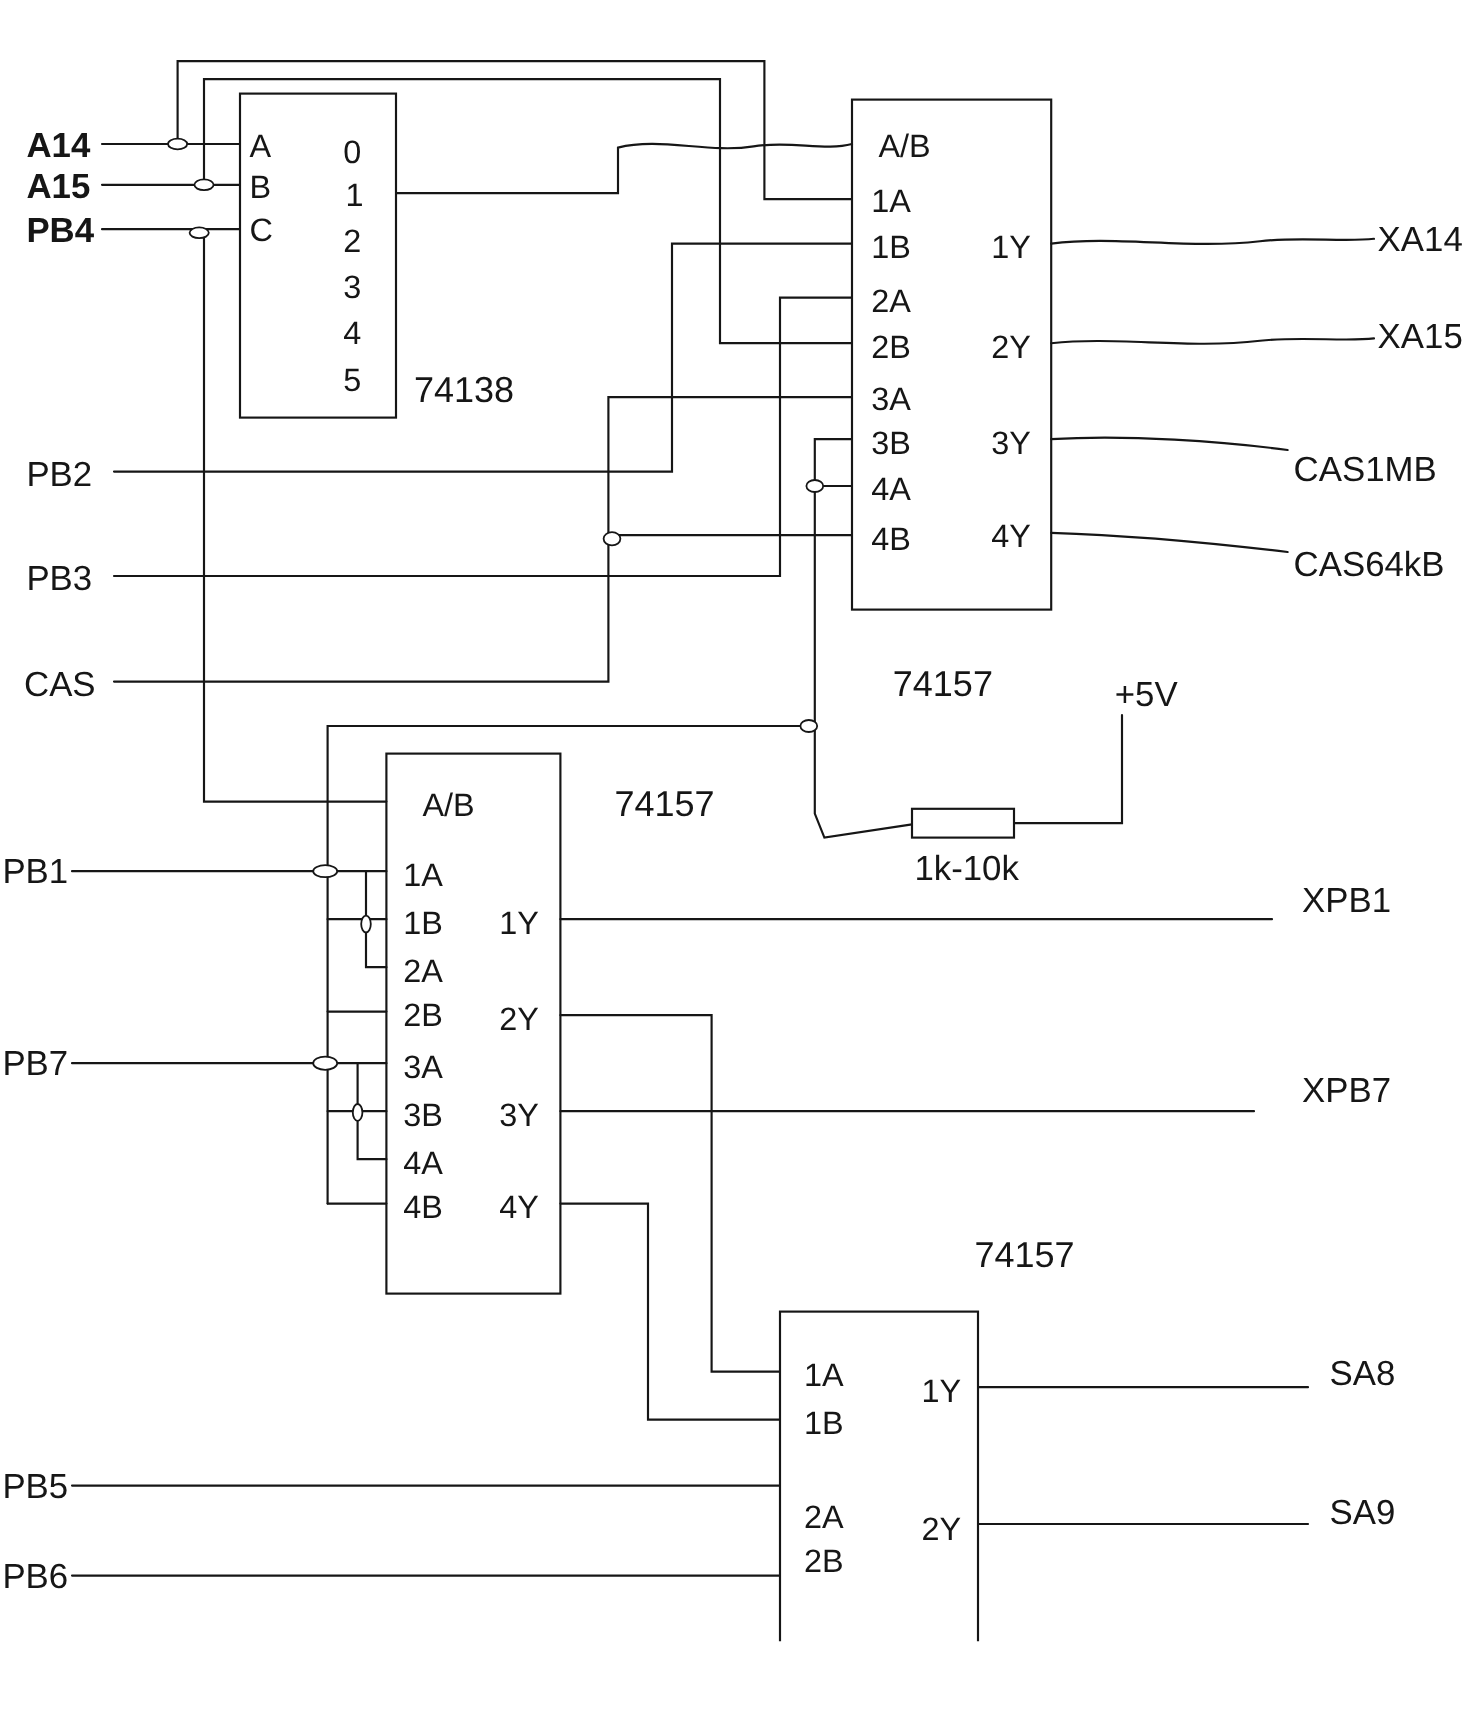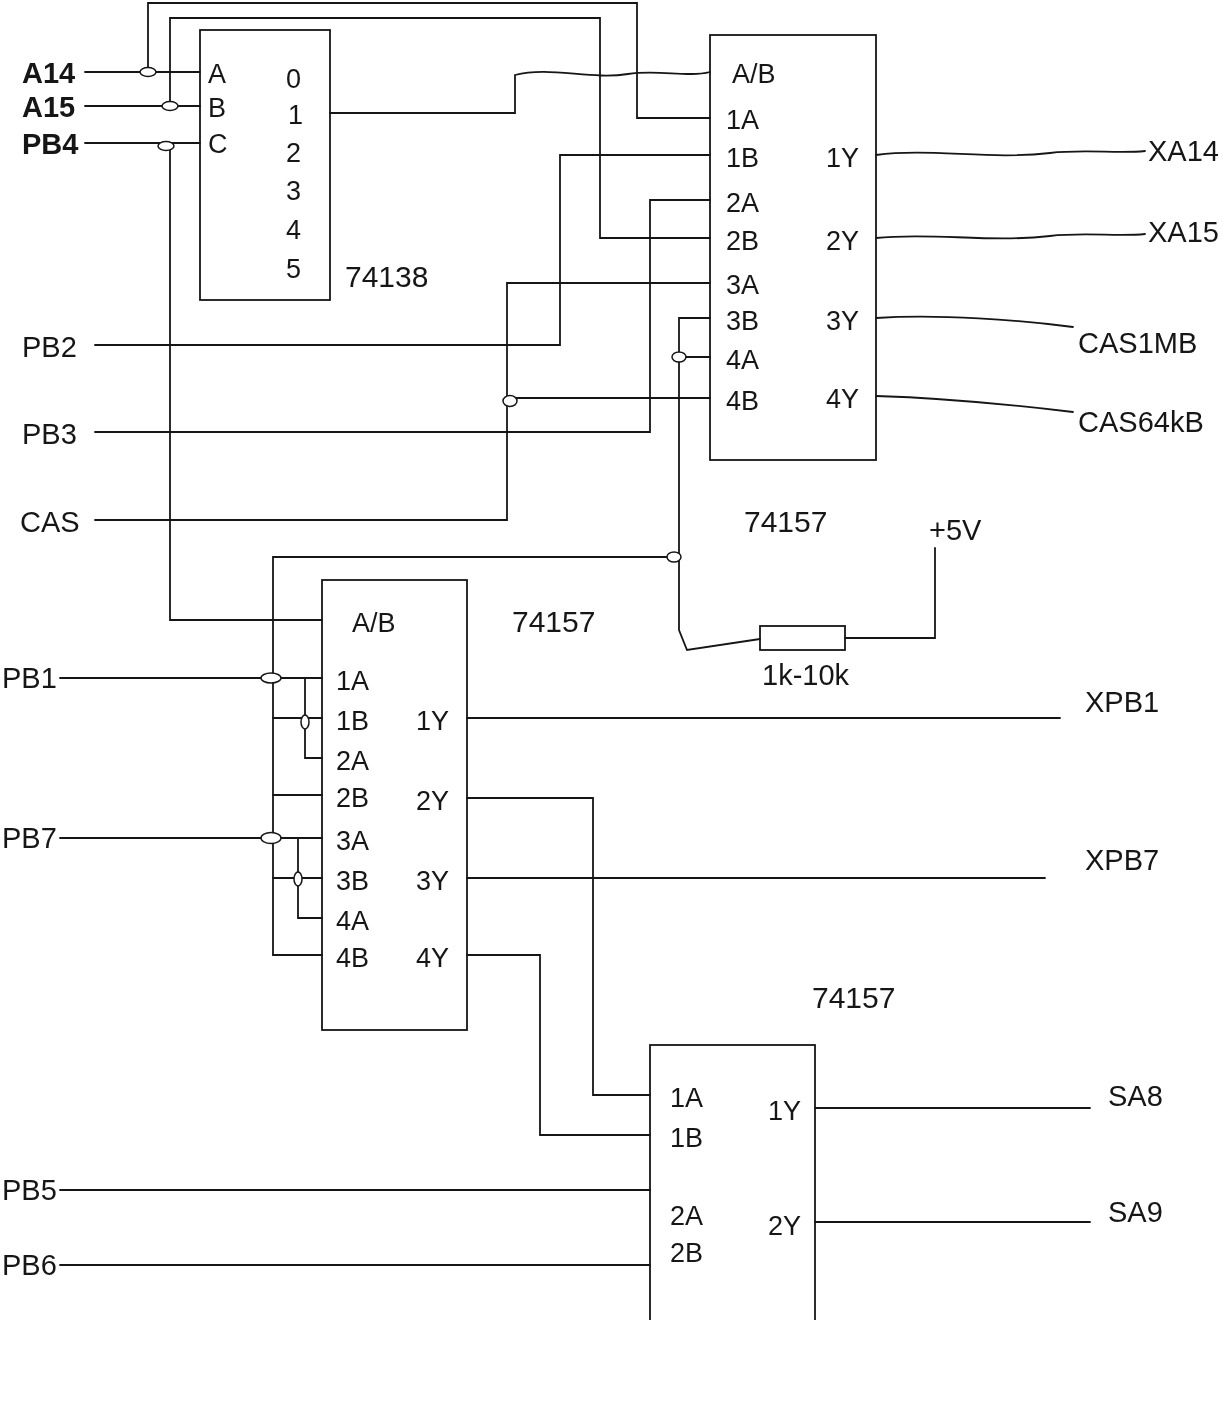--- a/index.html
+++ b/index.html
@@ -1,16 +1,16 @@
 <!DOCTYPE html>
 <html><head>
 <meta charset="utf-8">
 <style>
   html, body { margin: 0; padding: 0; background: #ffffff; }
-  .page { position: relative; width: 1223px; height: 1320px; background: #ffffff; overflow: hidden; }
+  .page { position: relative; width: 1223px; height: 1320px; background: #ffffff; overflow: hidden; margin-top: 48px; }
   svg { display: block; }
   text { font-family: "Liberation Sans", sans-serif; fill: #161616; }
   .sig   { font-size: 29px; }
   .sig-b { font-size: 29px; font-weight: bold; }
   .pin   { font-size: 27px; }
   .part  { font-size: 30px; }
   .wire  { fill: none; stroke: #161616; stroke-width: 1.8; stroke-linecap: round; }
   .box   { fill: none; stroke: #161616; stroke-width: 1.8; }
   .oval  { fill: #ffffff; stroke: #161616; stroke-width: 1.5; }
 </style>

